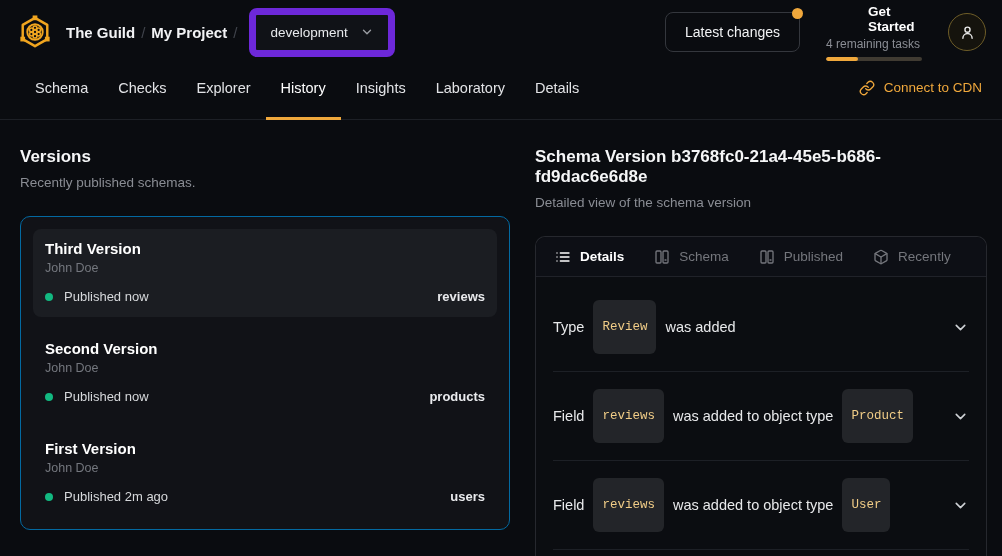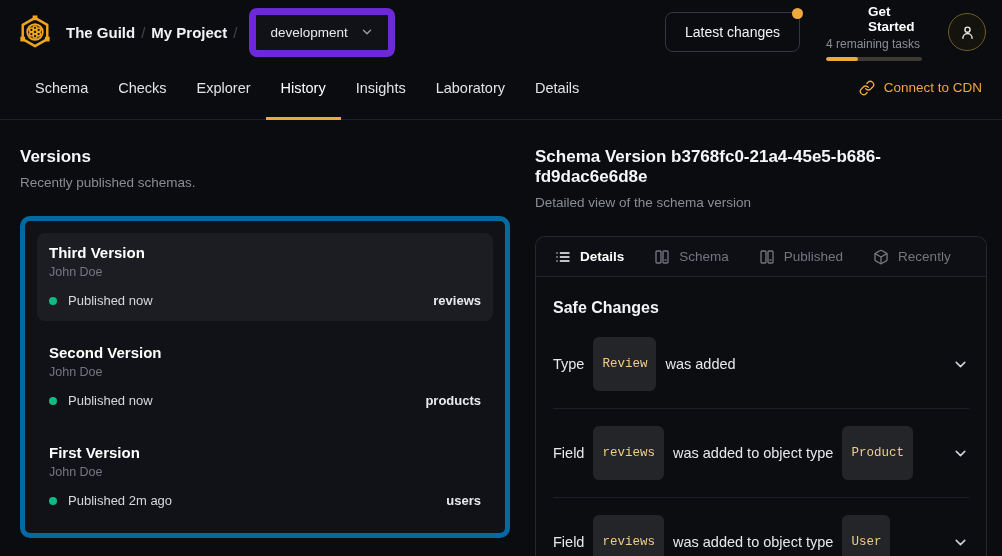--- a/index.html
+++ b/index.html
@@ -75,21 +75,21 @@
 
   
   .main{display:flex;gap:25px;padding:27px 15px 0 20px;align-items:flex-start;}
   .col-left{width:490px;flex:0 0 auto;}
   .col-right{flex:1 1 auto;min-width:0;}
   .sec-title{font-size:17px;font-weight:700;color:#f5f6f7;}
   .sec-sub{font-size:13.5px;color:#8a8d94;margin-top:8px;}
 
   
   .version-box{
-    margin-top:26px;border:5px solid #0369a1;background:#111217;
+    margin-top:26px;border:1px solid #0369a1;background:#111217;
     border-radius:10px;padding:12px;display:flex;flex-direction:column;gap:12px;
   }
   .version-card{border-radius:8px;padding:11px 12px 13px;cursor:pointer;}
   .version-card.selected{background:#1b1d22;}
   .v-title{font-size:15px;font-weight:700;color:#fff;}
   .v-author{font-size:12.5px;color:#74777e;margin-top:4px;}
   .v-status-row{display:flex;align-items:center;margin-top:14px;}
   .v-dot{width:8px;height:8px;border-radius:50%;background:var(--green);margin-right:11px;flex:0 0 auto;}
   .v-status{font-size:13px;color:#d6d8db;}
   .v-service{margin-left:auto;font-size:13px;font-weight:700;color:#e9eaed;}
@@ -271,21 +271,20 @@
           <svg width="16" height="16" viewBox="0 0 24 24" fill="none" stroke="currentColor" stroke-width="2" stroke-linecap="round" stroke-linejoin="round">
               <path d="M21 8a2 2 0 0 0-1-1.73l-7-4a2 2 0 0 0-2 0l-7 4A2 2 0 0 0 3 8v8a2 2 0 0 0 1 1.73l7 4a2 2 0 0 0 2 0l7-4A2 2 0 0 0 21 16Z"></path>
               <path d="m3.3 7 8.7 5 8.7-5"></path>
               <path d="M12 22V12"></path>
             </svg>
           <span>Recently</span>
         </div>
       </div>
 
       <div class="panel-content">
-        <h3 class="panel-h3">Safe Changes</h3>
 
         <div class="change-row">
           <span>Type</span>
           <span class="badge">Review</span>
           <span>was added</span>
           <svg class="row-chev" width="17" height="17" viewBox="0 0 24 24" fill="none" stroke="currentColor" stroke-width="2.2" stroke-linecap="round" stroke-linejoin="round">
               <path d="m6 9 6 6 6-6"></path>
             </svg>
         </div>
 

